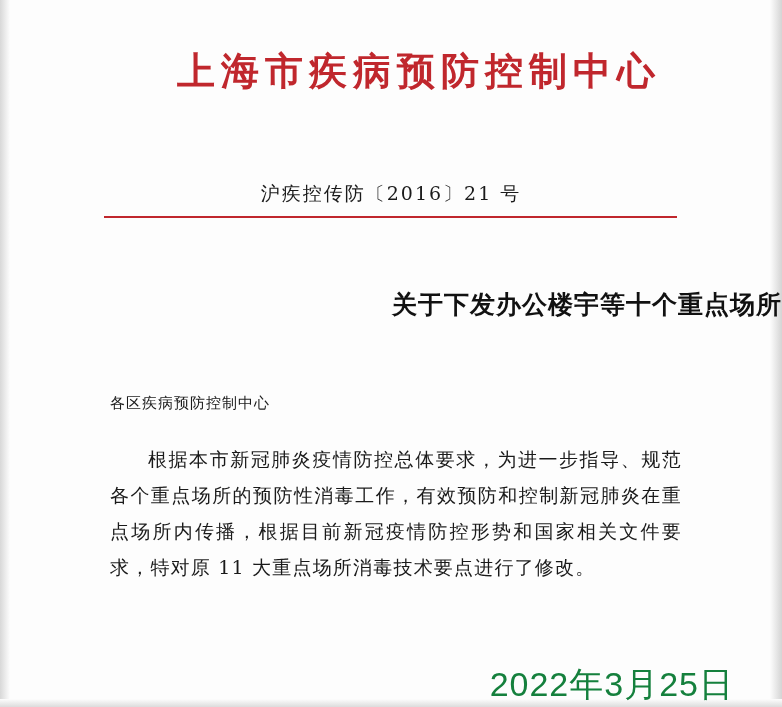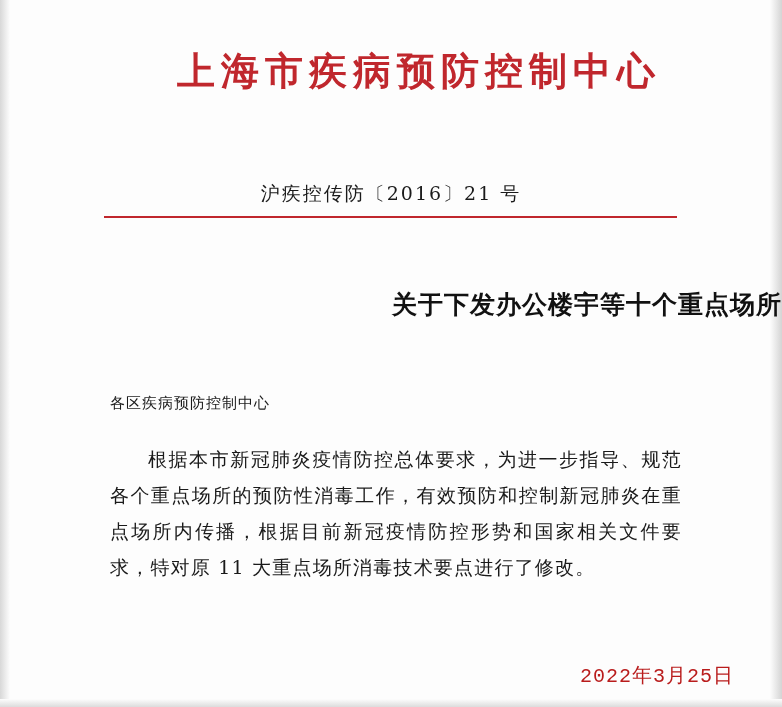--- a/index.html
+++ b/index.html
@@ -116,23 +116,23 @@
     line-height: 36px;
     text-align: justify;
     text-indent: 2em;
     letter-spacing: 1.2px;
   }
 
   .date-line {
     position: absolute;
     top: 662px;
     right: 48px;
-    color: #b91c1c;
-    font-family: Liberation Mono, monospace;
-    font-size: 20px;
+    color: #15803d;
+    font-family: Liberation Sans, sans-serif;
+    font-size: 34px;
     letter-spacing: 1px;
     white-space: nowrap;
   }
 </style>
 </head>
 <body>
 
 <div class="page">
 
   <div class="scan-edge-left"></div>

